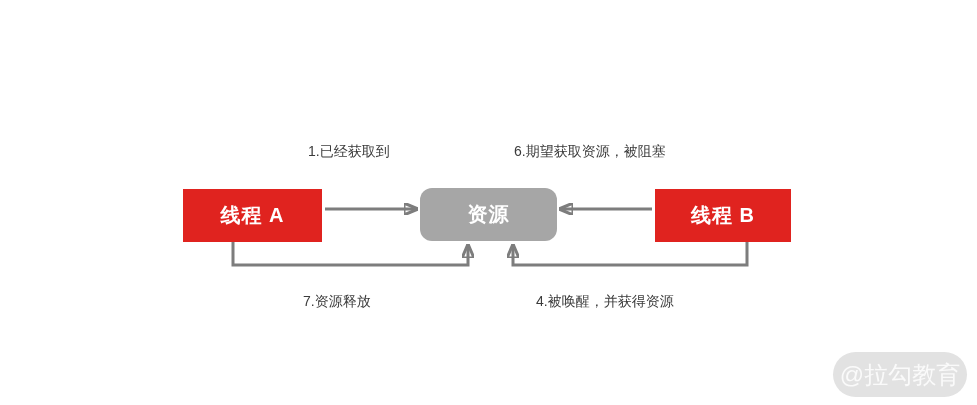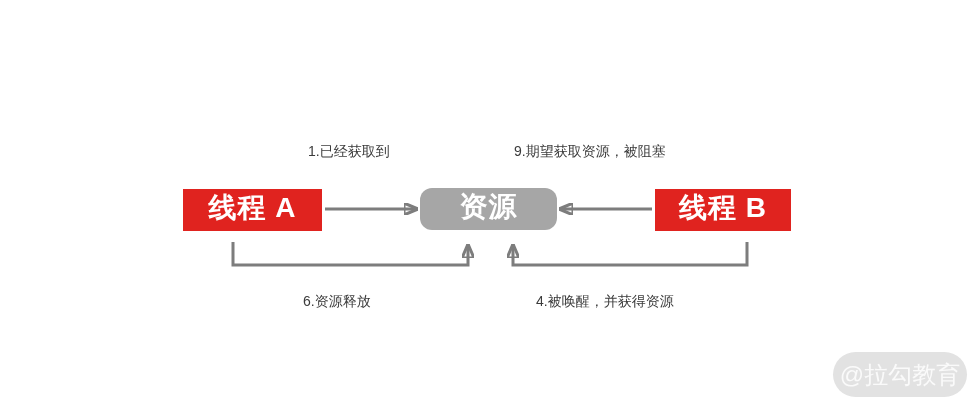--- a/index.html
+++ b/index.html
@@ -10,25 +10,26 @@
   }
   .canvas {
     position: relative;
     width: 977px;
     height: 405px;
     background: #ffffff;
     overflow: hidden;
   }
   .node {
     position: absolute;
-    height: 42px;
+    height: 53px;
     display: flex;
+    align-items: center;
     justify-content: center;
     color: #ffffff;
-    font-size: 28px;
+    font-size: 20px;
     font-weight: bold;
     letter-spacing: 1px;
   }
   .node.red { background: #e0231f; }
   .node.gray { background: #a6a6a6; border-radius: 12px; }
   #thread-a  { left: 183px; top: 189px; width: 139px; }
   #resource  { left: 420px; top: 188px; width: 137px; }
   #thread-b  { left: 655px; top: 189px; width: 136px; }
 
   .edge-label {
@@ -71,22 +72,22 @@
     font-size: 24px;
     white-space: nowrap;
   }
 </style>
 </head>
 <body>
 
 <div class="canvas">
 
   <div class="edge-label" id="edge-label-1">1.已经获取到</div>
-  <div class="edge-label" id="edge-label-2">9.期望获取资源，被阻塞</div>
-  <div class="edge-label" id="edge-label-3">6.资源释放</div>
+  <div class="edge-label" id="edge-label-2">6.期望获取资源，被阻塞</div>
+  <div class="edge-label" id="edge-label-3">7.资源释放</div>
   <div class="edge-label" id="edge-label-4">4.被唤醒，并获得资源</div>
 
   <svg class="connectors" viewBox="0 0 977 405" xmlns="http://www.w3.org/2000/svg">
     <defs>
       <marker id="arrowhead" markerUnits="userSpaceOnUse" markerWidth="14" markerHeight="12" refX="14" refY="6" orient="auto">
         <path d="M0,0 L14,6 L0,12 Z" fill="#7d7d7d" stroke="none" stroke-width="0"></path>
       </marker>
     </defs>
     <path d="M325,209 L418,209" marker-end="url(#arrowhead)"></path>
     <path d="M652,209 L559,209" marker-end="url(#arrowhead)"></path>

